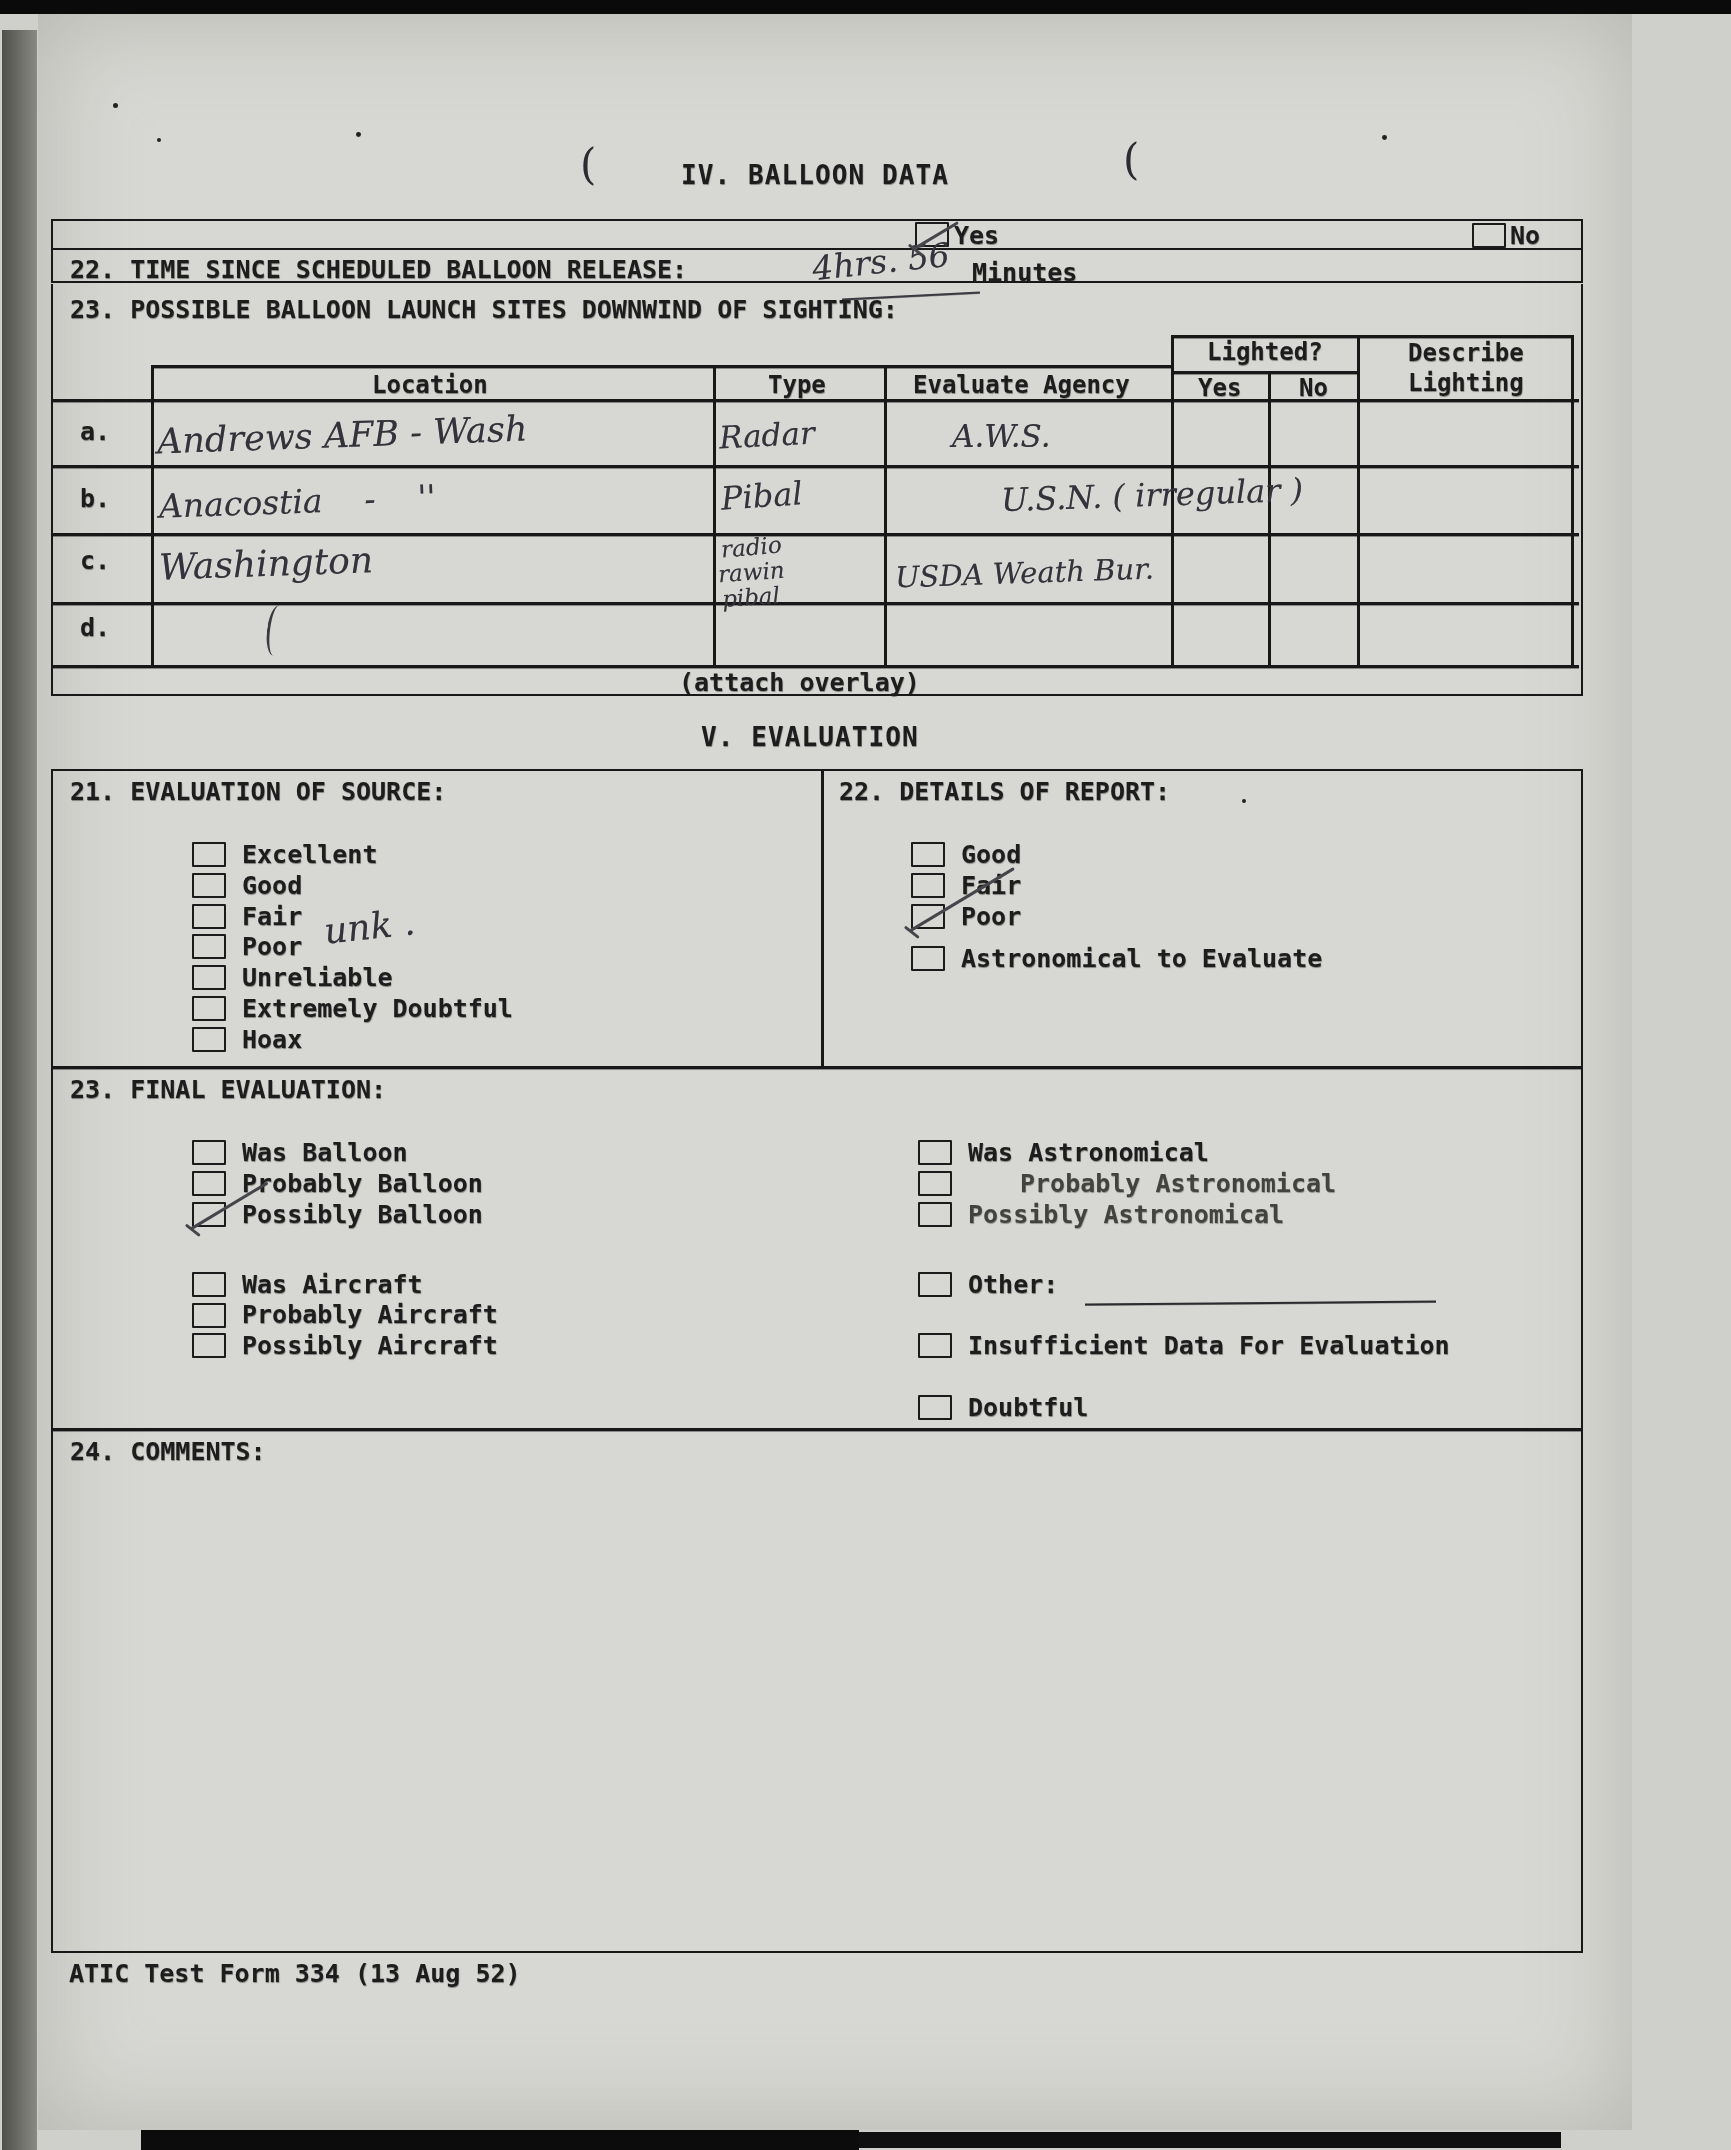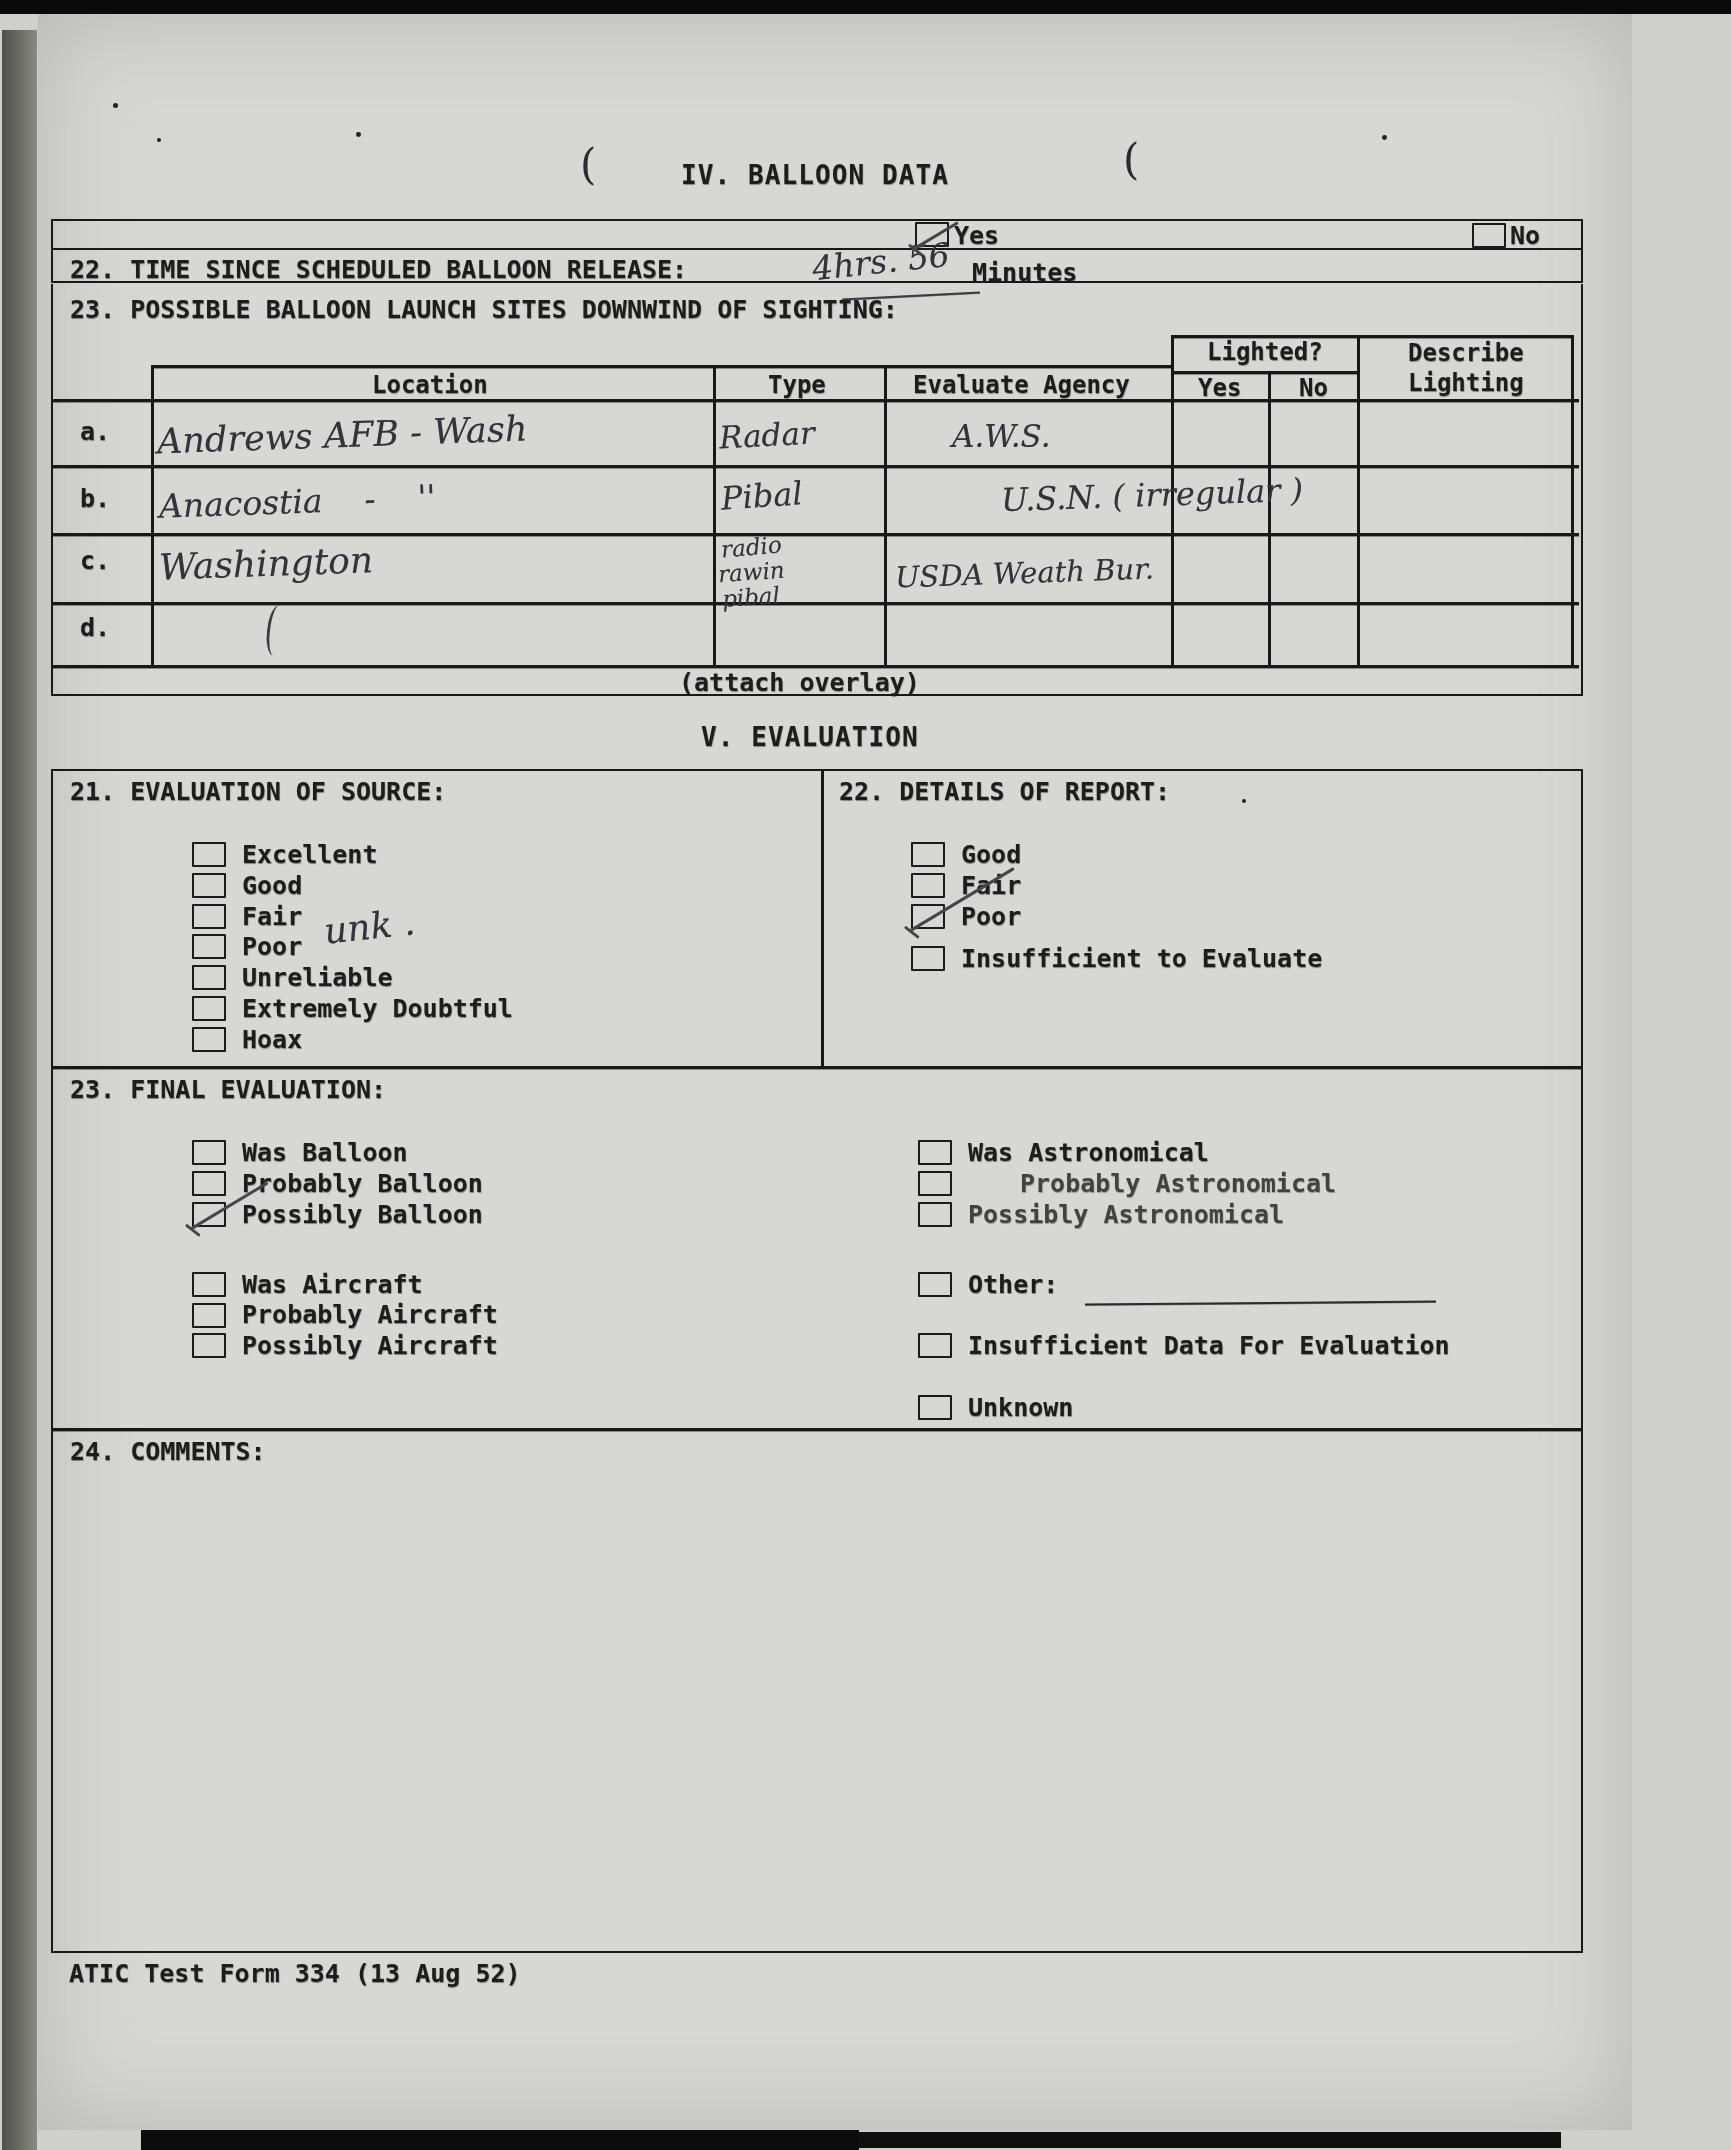--- a/index.html
+++ b/index.html
@@ -145,21 +145,21 @@
   <div class="typed" style="left:242px;top:1025px;">Hoax</div>
 
   <div class="typed" style="left:839px;top:777px;">22. DETAILS OF REPORT:</div>
   <div class="cb" style="left:911px;top:842px;"></div>
   <div class="typed" style="left:961px;top:840px;">Good</div>
   <div class="cb" style="left:911px;top:873px;"></div>
   <div class="typed" style="left:961px;top:871px;">Fair</div>
   <div class="cb checked" style="left:911px;top:904px;--tl:121px;"></div>
   <div class="typed" style="left:961px;top:902px;">Poor</div>
   <div class="cb" style="left:911px;top:946px;"></div>
-  <div class="typed" style="left:961px;top:944px;">Insufficient to Evaluate</div>
+  <div class="typed" style="left:961px;top:944px;">Astronomical to Evaluate</div>
 
   <div class="typed" style="left:70px;top:1075px;">23. FINAL EVALUATION:</div>
 
   <div class="cb" style="left:192px;top:1140px;"></div>
   <div class="typed" style="left:242px;top:1138px;">Was Balloon</div>
   <div class="cb" style="left:192px;top:1171px;"></div>
   <div class="typed" style="left:242px;top:1169px;">Probably Balloon</div>
   <div class="cb checked" style="left:192px;top:1202px;--tl:89px;"></div>
   <div class="typed" style="left:242px;top:1200px;">Possibly Balloon</div>
 
@@ -178,19 +178,19 @@
   <div class="typed faded" style="left:968px;top:1200px;">Possibly Astronomical</div>
 
   <div class="cb" style="left:918px;top:1272px;"></div>
   <div class="typed" style="left:968px;top:1270px;">Other:</div>
   <div class="hline" style="left:1085px;top:1302px;width:351px;height:2.2px;transform:rotate(-0.5deg);background:#2c2c30;"></div>
 
   <div class="cb" style="left:918px;top:1333px;"></div>
   <div class="typed" style="left:968px;top:1331px;">Insufficient Data For Evaluation</div>
 
   <div class="cb" style="left:918px;top:1395px;"></div>
-  <div class="typed" style="left:968px;top:1393px;">Unknown</div>
+  <div class="typed" style="left:968px;top:1393px;">Doubtful</div>
 
   <div class="typed" style="left:70px;top:1437px;">24. COMMENTS:</div>
 
   <div class="typed" style="left:69px;top:1959px;">ATIC Test Form 334 (13 Aug 52)</div>
 </div>
 
 
 </body></html>

